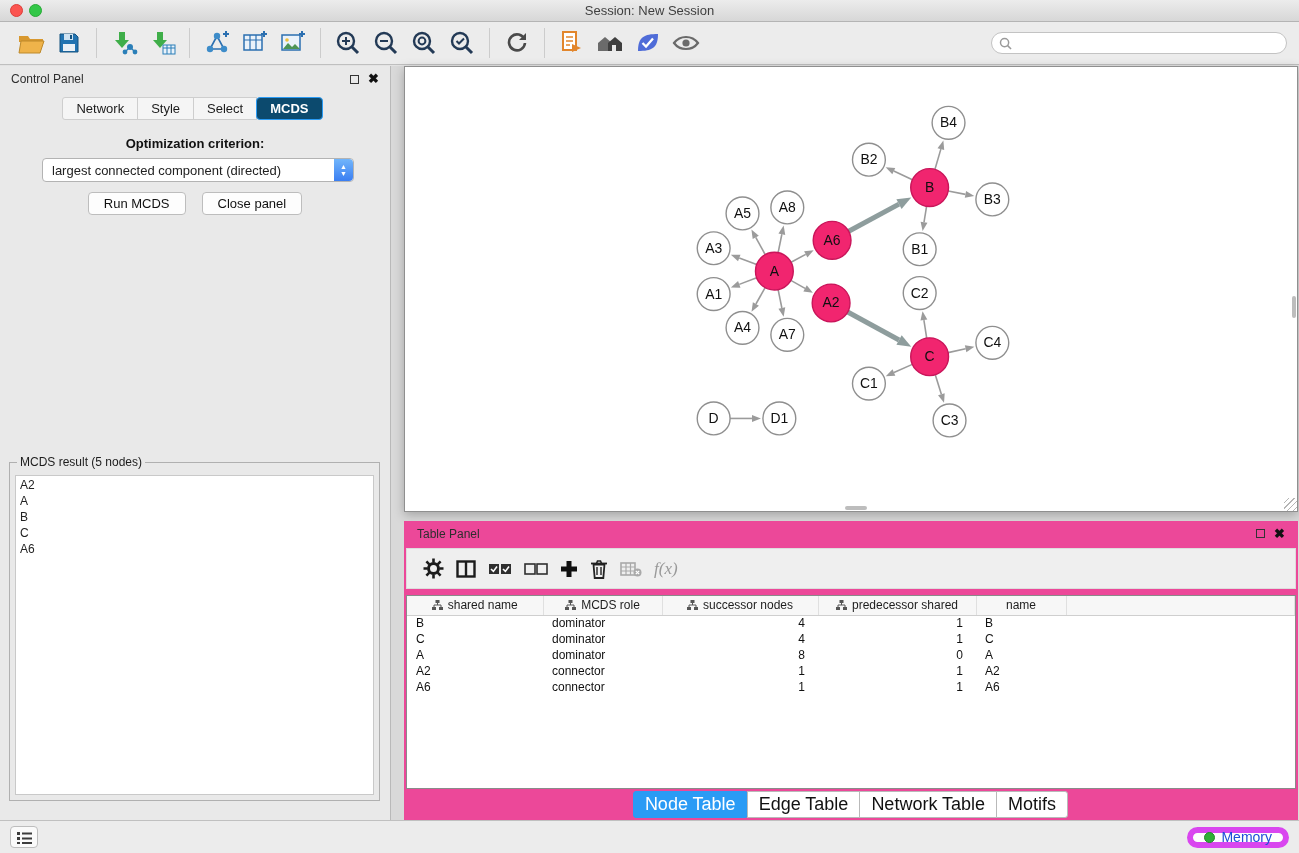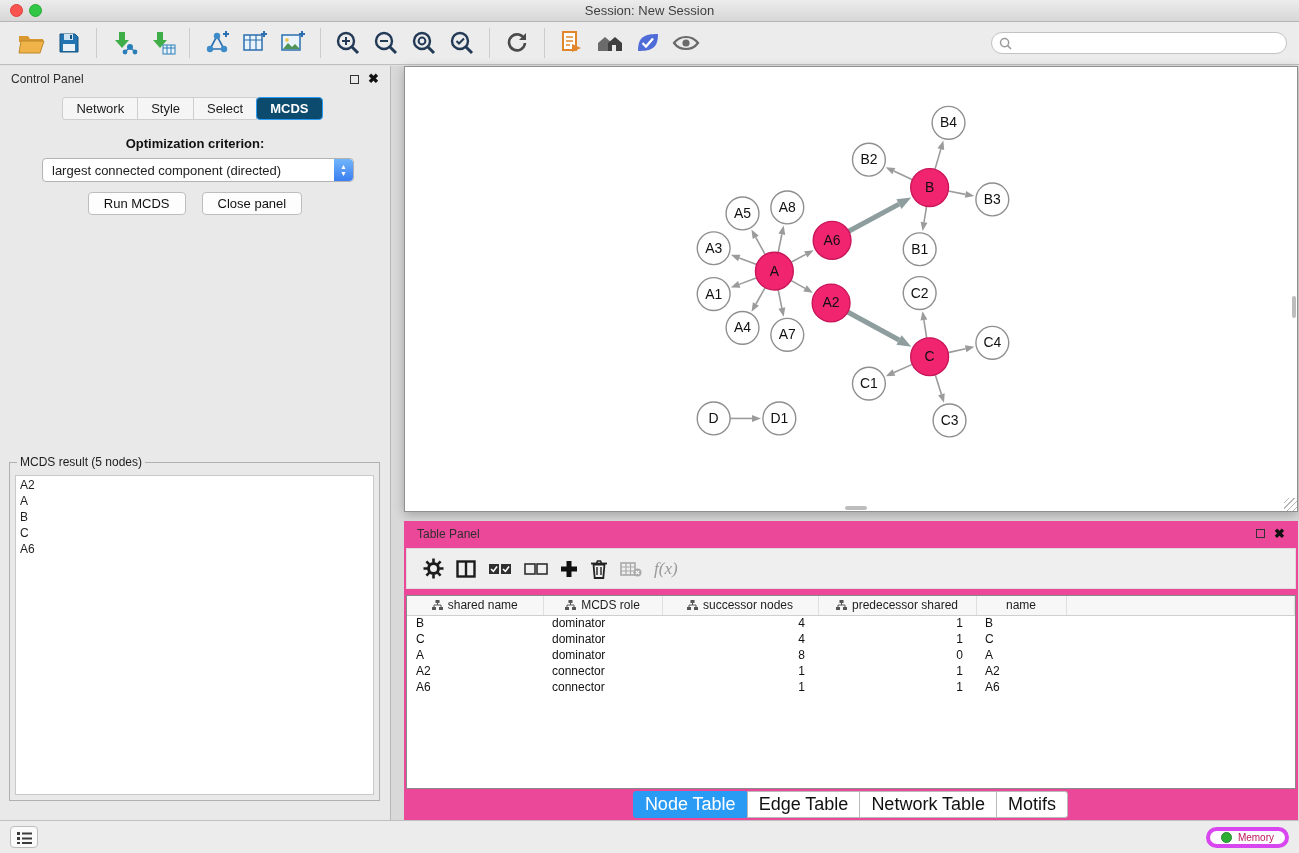--- a/index.html
+++ b/index.html
@@ -100,22 +100,22 @@
     margin-left:-1px; color:#111; }
   .tp-tab:first-child { border-radius:3px 0 0 3px; }
   .tp-tab:last-child { border-radius:0 3px 3px 0; }
   .tp-tab.active { background:#2a9bf5; border-color:#2a9bf5; color:#fff; border-radius:3px; }
 
   
   .statusbar { position:absolute; left:0; right:0; bottom:0; height:33px;
     background:#ececec; border-top:1px solid #c0c0c0; display:flex; align-items:center; padding:0 10px; }
   .list-btn { width:28px; height:22px; background:#fafafa; border:1px solid #bdbdbd; border-radius:4px;
     display:flex; align-items:center; justify-content:center; }
-  .memory-btn { margin-left:auto; height:21px; background:#fdfdfd; border:4px solid #d946ef;
-    border-radius:11px; display:flex; align-items:center; gap:6px; padding:0 11px; font-size:10px; color:#be185d; }
+  .memory-btn { margin-left:auto; height:21px; background:#fdfdfd; border:6px solid #d946ef;
+    border-radius:11px; display:flex; align-items:center; gap:6px; padding:0 11px; font-size:14px; color:#1d4ed8; }
   .mem-dot { width:11px; height:11px; border-radius:50%; background:#2fae36; border:1px solid #228a2a; }
 </style>
 </head>
 <body>
 
 <div class="app">
 
   <div class="titlebar">
     <div class="lights">
       <span class="light red"></span>

